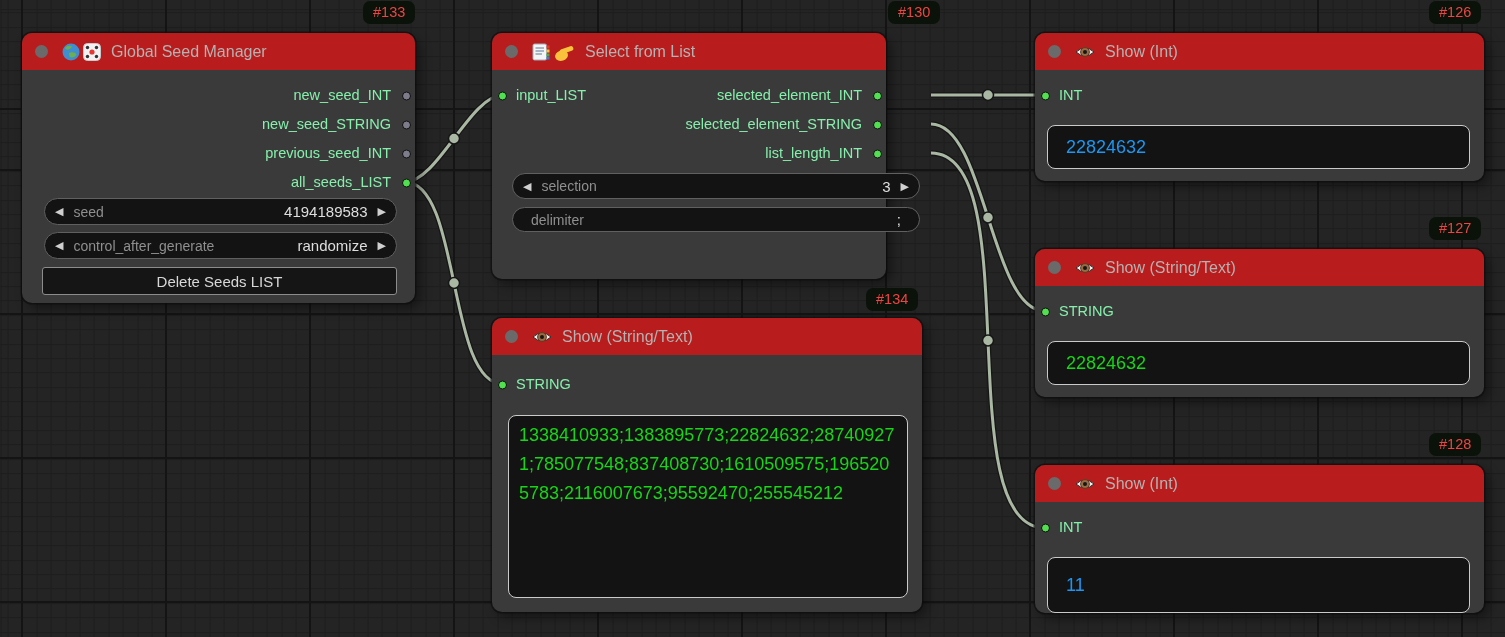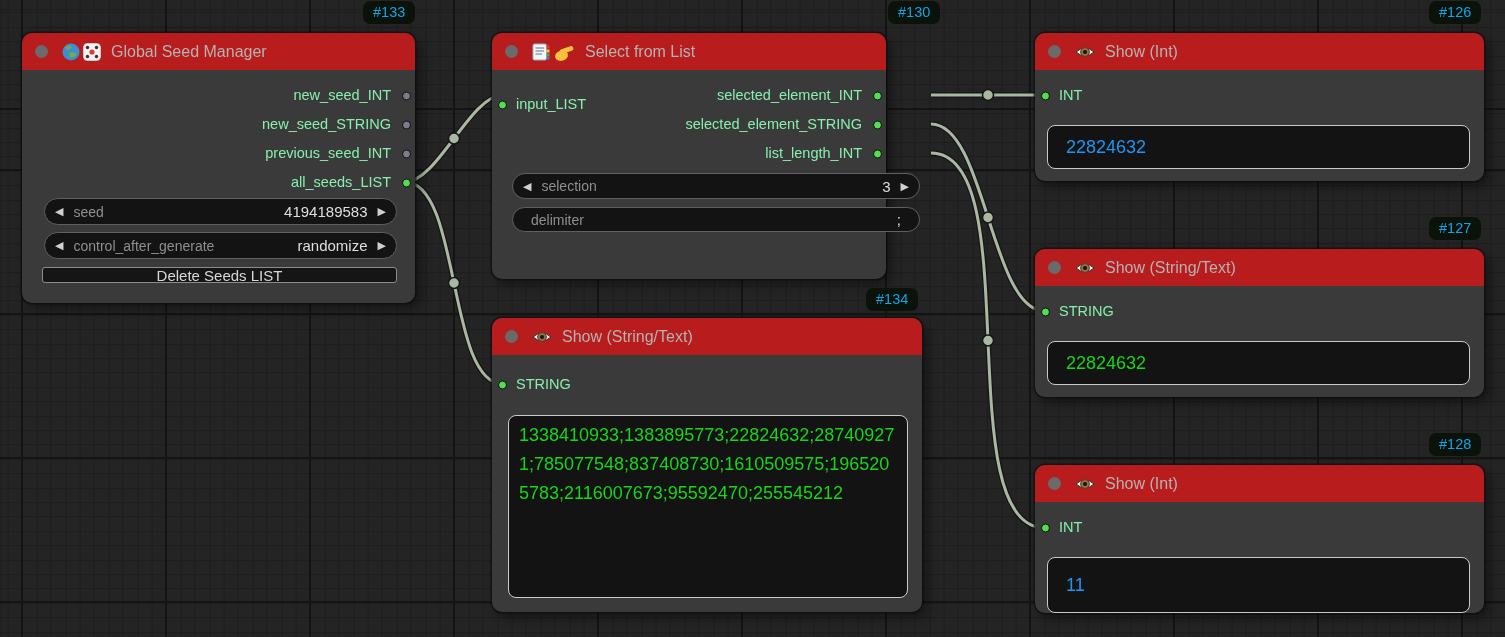--- a/index.html
+++ b/index.html
@@ -57,21 +57,21 @@
     position:absolute; background:#131313; border:1.5px solid #cacaca; border-radius:8px;
     display:flex; align-items:center; padding-left:18px; font-size:18px;
   }
   .value-box.multiline {
     align-items:flex-start; padding:5px 10px; line-height:29px;
     word-break:break-all; overflow:hidden;
   }
   .blue  { color:#1e96f0; }
   .green { color:#17d517; }
   .badge {
-    position:absolute; z-index:3; background:rgba(10,18,10,.95); color:#0ea5e9;
+    position:absolute; z-index:3; background:rgba(10,18,10,.95); color:#ef4444;
     font-size:14.5px; padding:3px 10px 4px; border-radius:7px; white-space:nowrap;
   }
   .icon svg { display:block; }
 </style>
 </head>
 <body>
 
 <svg id="wire-layer" width="1505" height="637">
     <path d="M 405 182 C 437.7614483806806 182 470.2385516193194 95 503 95" fill="none" stroke="#161616" stroke-width="5.5"></path>
     <path d="M 405 182 C 437.7614483806806 182 470.2385516193194 95 503 95" fill="none" stroke="#a9b7a3" stroke-width="3"></path>
@@ -136,21 +136,21 @@
     <span class="plabel">seed</span>
     <span class="pvalue">4194189583</span>
     <span class="arrow">▶</span>
   </div>
   <div class="pill" style="left:22px; top:199px; width:353px; height:27px;">
     <span class="arrow">◀</span>
     <span class="plabel">control_after_generate</span>
     <span class="pvalue">randomize</span>
     <span class="arrow">▶</span>
   </div>
-  <div class="node-button" style="left:20px; top:234px; width:355px; height:16px;">Delete Seeds LIST</div>
+  <div class="node-button" style="left:20px; top:234px; width:355px; height:28px;">Delete Seeds LIST</div>
 </div>
 
 <div class="badge" style="left:888px; top:1px;">#130</div>
 <div class="node" style="left:492px; top:33px; width:394px; height:246px;">
   <div class="titlebar">
     <div class="collapse-dot"></div>
     <div class="title-icons">
       <span class="icon">
           <svg width="20" height="20" viewBox="0 0 20 20">
             <rect x="2" y="2" width="13.5" height="16" rx="1.5" fill="#f5f5f5" stroke="#9bb0c4"></rect>
@@ -167,21 +167,21 @@
           <svg width="24" height="22" viewBox="0 0 24 22">
             <g fill="#f9c23c" transform="rotate(-18 11 11)">
               <ellipse cx="8.5" cy="14" rx="6.5" ry="5.2"></ellipse>
               <rect x="8" y="7.8" width="14" height="4.8" rx="2.4"></rect>
             </g>
           </svg>
         </span>
     </div>
     <span class="title-text">Select from List</span>
   </div>
-  <div class="slot-row in" style="top:57px;">
+  <div class="slot-row in" style="top:48px;">
     <span class="slot-dot left green"></span>
     <span>input_LIST</span>
   </div>
   <div class="slot-row out" style="top:48px;">
     <span>selected_element_INT</span>
     <span class="slot-dot right green"></span>
   </div>
   <div class="slot-row out" style="top:77px;">
     <span>selected_element_STRING</span>
     <span class="slot-dot right green"></span>

